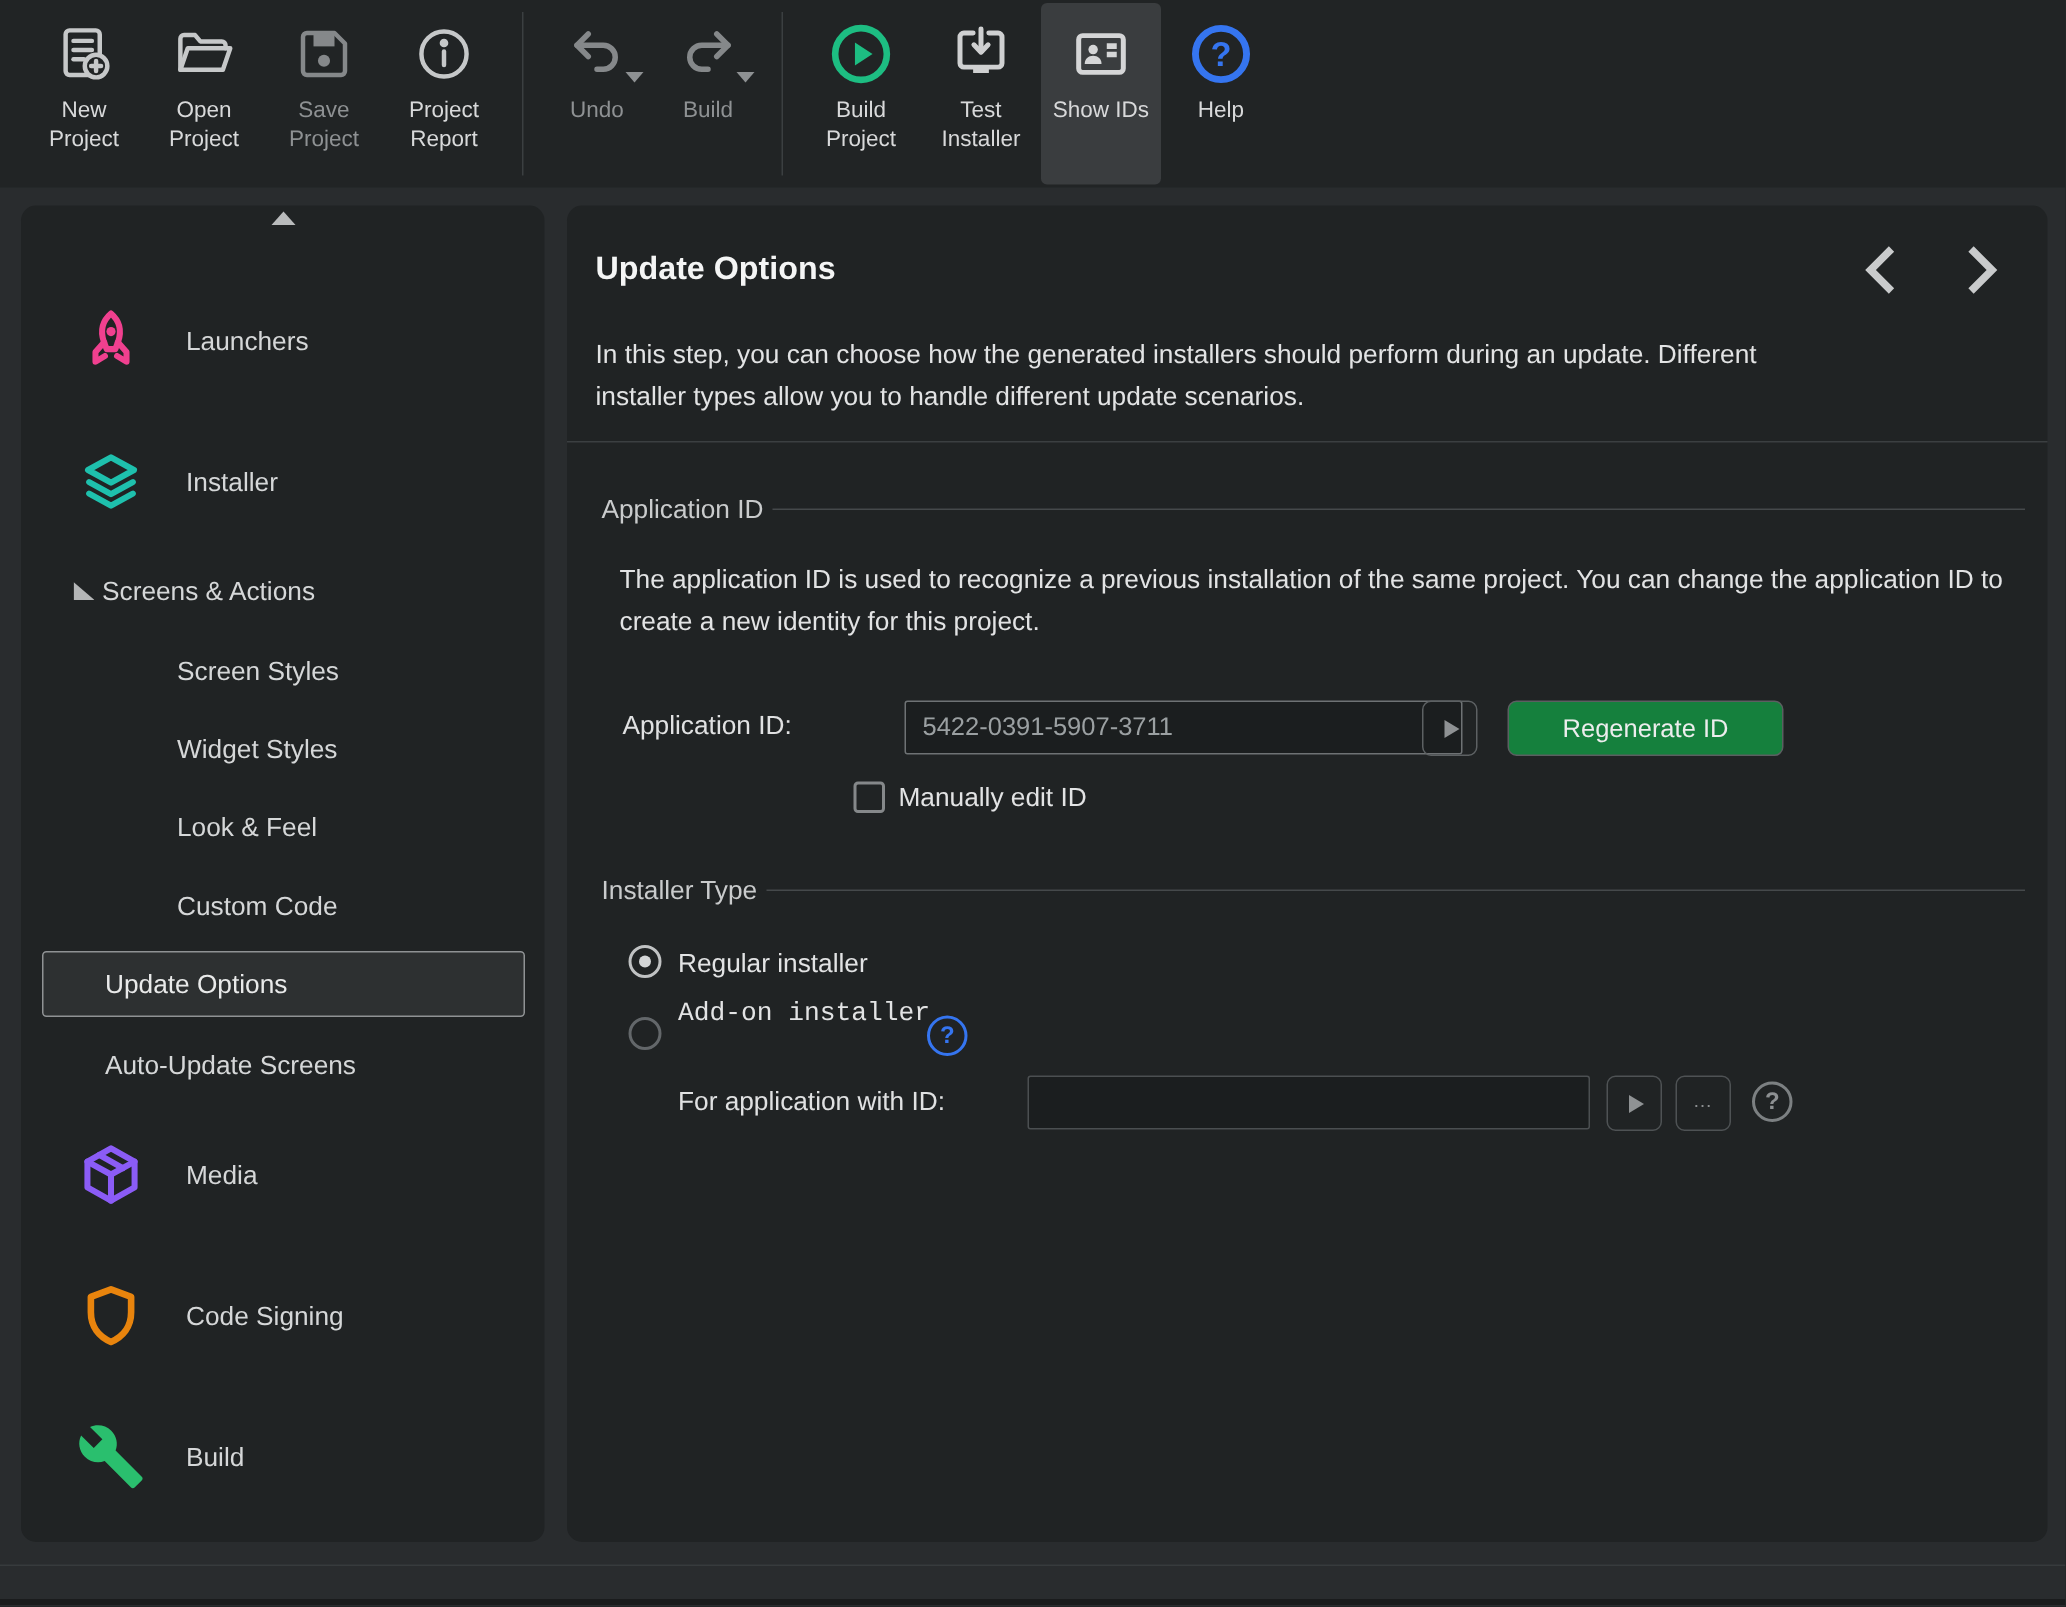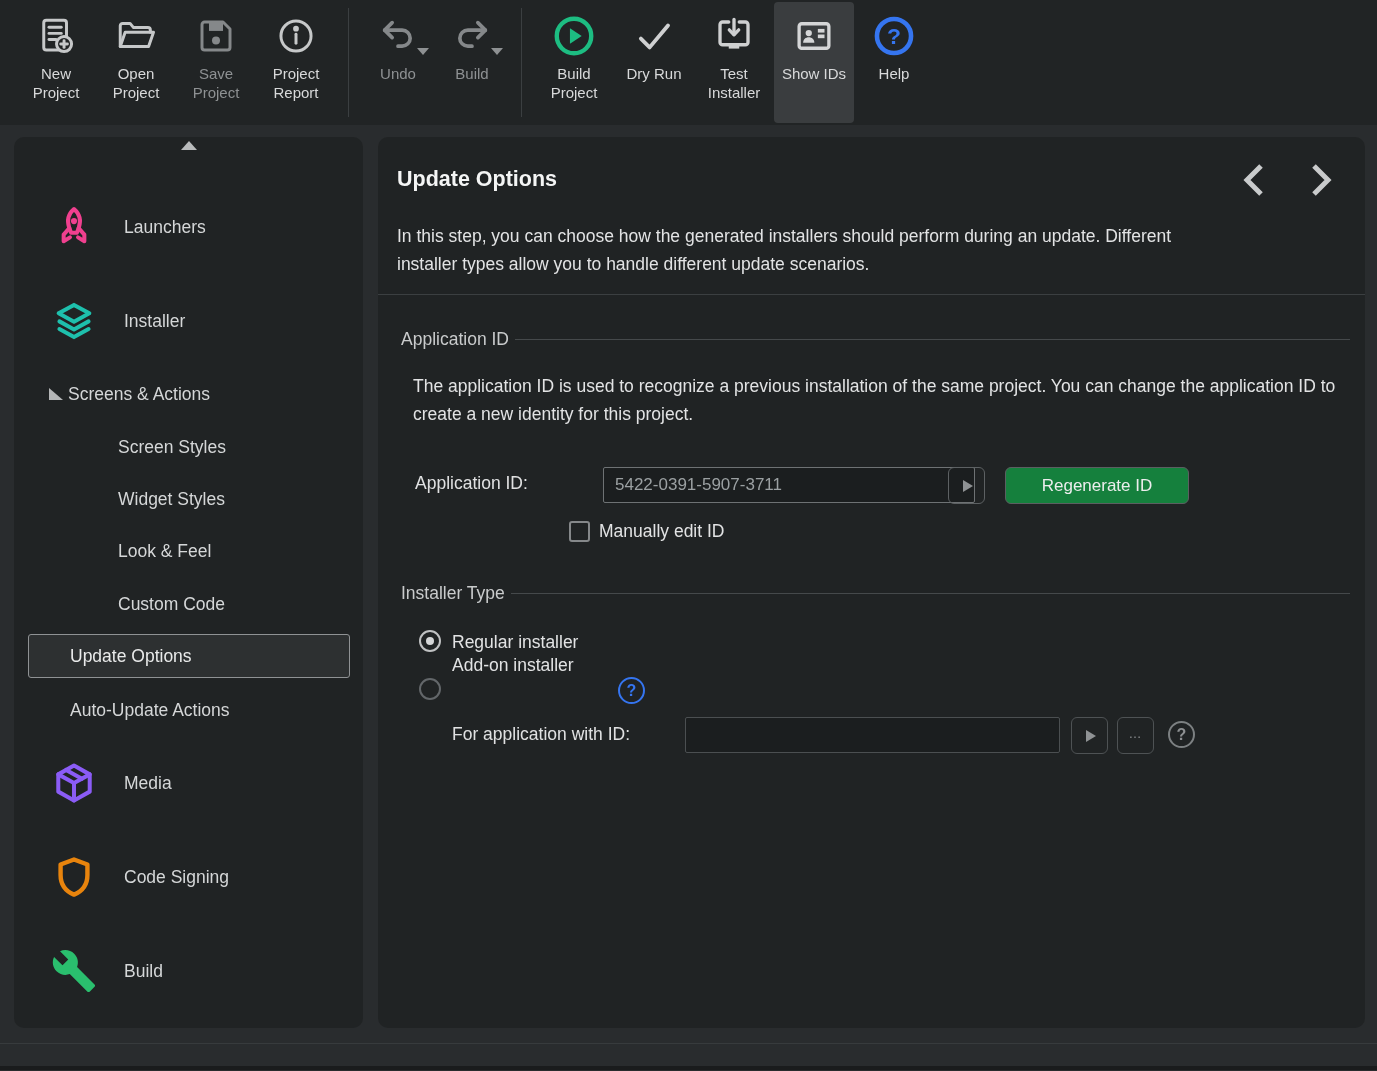--- a/index.html
+++ b/index.html
@@ -102,21 +102,21 @@
   .cb-label { position:absolute; left:221px; top:384px; font-size:17.5px; color:#e2e3e4; }
   .radio { position:absolute; width:22px; height:22px; border-radius:50%; cursor:pointer; }
   .radio.checked { border:2px solid #c0c2c3; left:41px; top:493px; }
   .radio.checked::after {
     content:""; position:absolute; left:5px; top:5px; width:8px; height:8px;
     border-radius:50%; background:#d4d6d7;
   }
   .radio.unchecked { border:2px solid #63676a; left:41px; top:541px; }
   .radio-label { position:absolute; left:74px; font-size:17.5px; color:#e2e3e4; }
   .rl1 { top:495px; }
-  .rl2 { top:518px; }
+  .rl2 { top:529px;font-family:Liberation Mono, monospace; }
   .help-ring {
     position:absolute; width:27px; height:27px; border-radius:50%;
     display:flex; align-items:center; justify-content:center;
     font-weight:700; font-size:16px; cursor:pointer;
   }
   .help-blue { left:240px; top:540px; border:2.5px solid #3575f0; color:#3575f0; }
   .help-gray { left:790px; top:584px; border:2.5px solid #7c8082; color:#8d9092; }
   .forapp-label { position:absolute; left:74px; top:587px; font-size:17.5px; color:#e0e1e2; }
   
   .status-strip { margin-top:15px; border-top:1px solid #373b3d; height:27px; background:#292c2e; position:relative; }
@@ -196,28 +196,20 @@
     <span class="tb-ic">
       <svg width="44" height="44" viewBox="0 0 24 24" fill="none">
         <circle cx="12" cy="12" r="9.4" stroke="#1dbd82" stroke-width="2.4"></circle>
         <path d="M9.8 7.8 L16.2 12 L9.8 16.2 Z" fill="#1dbd82"></path>
       </svg>
     </span>
     <span>Build Project</span>
   </button>
   <button class="tb-item">
     <span class="tb-ic">
-      <svg width="42" height="42" viewBox="0 0 24 24" fill="none" stroke="#cfd0d1" stroke-width="2.2" stroke-linecap="round" stroke-linejoin="round">
-        <path d="M4.5 13.5 L9.5 18.5 L20 6"></path>
-      </svg>
-    </span>
-    <span>Dry Run</span>
-  </button>
-  <button class="tb-item">
-    <span class="tb-ic">
       <svg width="42" height="42" viewBox="0 0 24 24" fill="none" stroke="#cfd0d1" stroke-width="1.9" stroke-linecap="round" stroke-linejoin="round">
         <path d="M9 4 H5.5 A1.5 1.5 0 0 0 4 5.5 V15.5 A1.5 1.5 0 0 0 5.5 17 H18.5 A1.5 1.5 0 0 0 20 15.5 V5.5 A1.5 1.5 0 0 0 18.5 4 H15"></path>
         <line x1="12" y1="2.5" x2="12" y2="11"></line>
         <path d="M9.3 8.5 L12 11.3 L14.7 8.5"></path>
         <path d="M9 17 v2.2 h6 V17" fill="#cfd0d1" stroke="none"></path>
       </svg>
     </span>
     <span>Test Installer</span>
   </button>
   <button class="tb-item active">
@@ -284,21 +276,21 @@
     <div class="side-row tree lvl2" style="top:400px">
       <span class="side-label">Look &amp; Feel</span>
     </div>
     <div class="side-row tree lvl2" style="top:453px">
       <span class="side-label">Custom Code</span>
     </div>
     <div class="side-row tree selected" style="top:497px">
       <span class="side-label">Update Options</span>
     </div>
     <div class="side-row tree lvl1b" style="top:559px">
-      <span class="side-label">Auto-Update Actions</span>
+      <span class="side-label">Auto-Update Screens</span>
     </div>
 
     <div class="side-row big" style="top:622px">
       <span class="side-icon">
         <svg width="46" height="46" viewBox="0 0 24 24" fill="none" stroke="#8b5cf6" stroke-width="2.1" stroke-linecap="round" stroke-linejoin="round">
           <path d="M12 2.9 L20.2 7.5 V16.5 L12 21.1 L3.8 16.5 V7.5 Z"></path>
           <path d="M3.8 7.5 L12 12 L20.2 7.5"></path>
           <line x1="12" y1="12" x2="12" y2="21.1"></line>
           <path d="M7.9 5.2 L16.1 9.8"></path>
         </svg>

